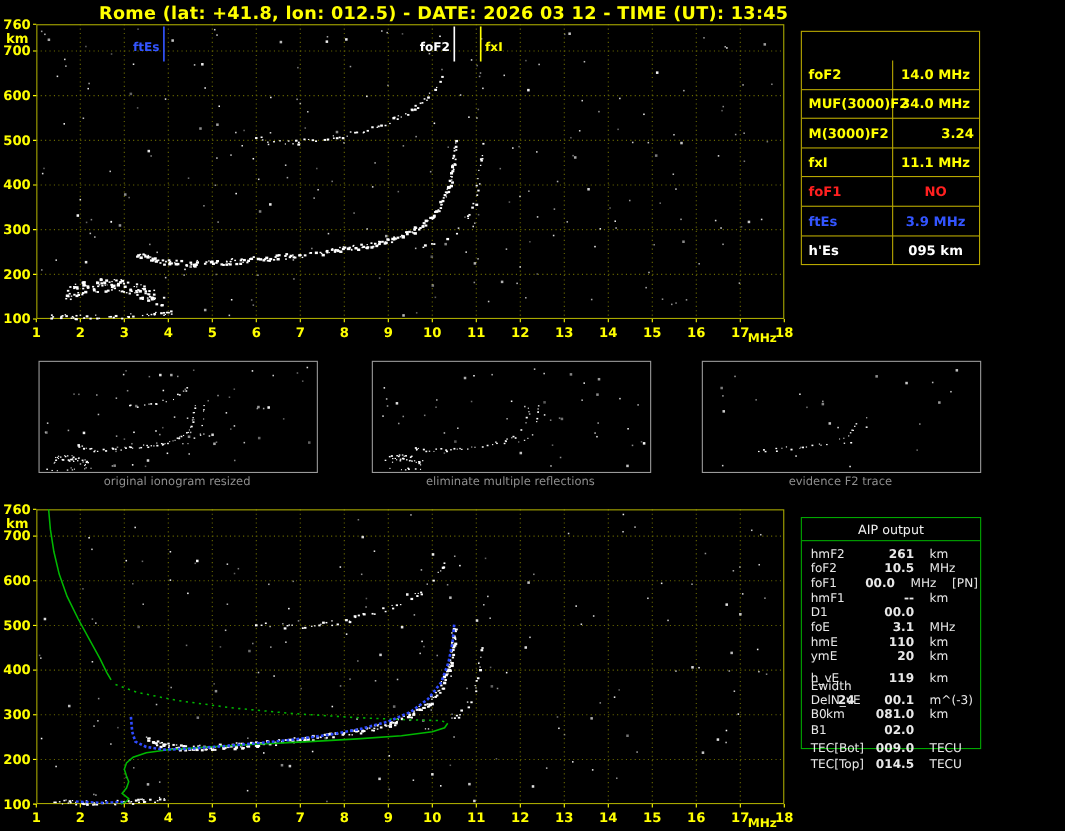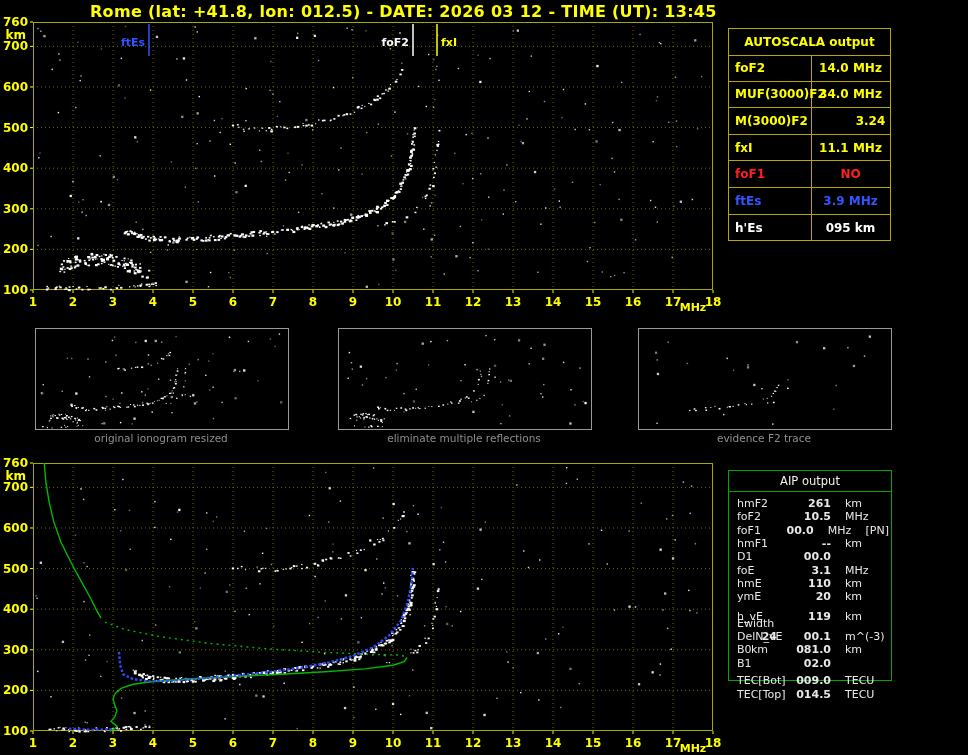--- a/index.html
+++ b/index.html
@@ -851,21 +851,20 @@
         <rect x="394.2" y="97.4" width="1.4" height="1.4" fill="#ffffff" opacity="0.98"></rect>
         <rect x="401.1" y="48.5" width="1.4" height="1.4" fill="#ffffff" opacity="0.51"></rect>
         <rect x="352.0" y="62.9" width="1.4" height="1.4" fill="#ffffff" opacity="0.59"></rect>
         <rect x="479.2" y="66.8" width="2.3" height="2.3" fill="#ffffff" opacity="0.94"></rect>
         <rect x="167.5" y="230.2" width="1.4" height="1.4" fill="#ffffff" opacity="0.98"></rect>
       </g>
     </svg>
   </div>
 
 <div id="autoscala-box">
-  <div class="as-header">AUTOSCALA output</div>
   <div class="as-divider"></div>
 <div class="as-row" style="top: 26px; height: 26.6px; color: rgb(255, 255, 0);">
       <span class="as-label">foF2</span>
       <span class="as-value">14.0 MHz</span>
     </div>
     <div class="as-row" style="top: 52.6px; height: 26.6px; color: rgb(255, 255, 0);">
       <span class="as-label">MUF(3000)F2</span>
       <span class="as-value">34.0 MHz</span>
     </div>
     <div class="as-row" style="top: 79.2px; height: 26.6px; color: rgb(255, 255, 0); gap: 40px;">

